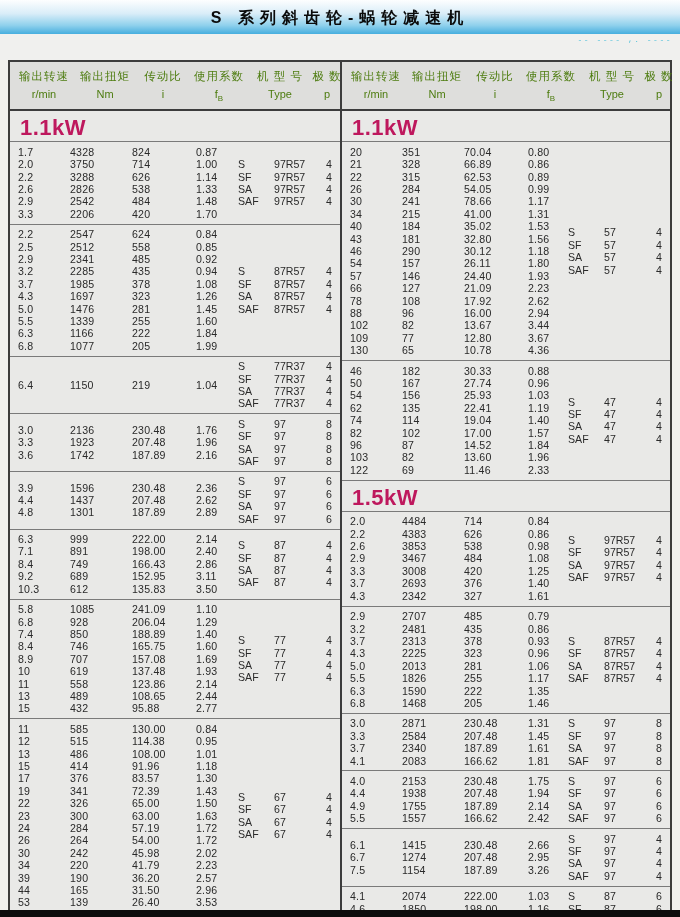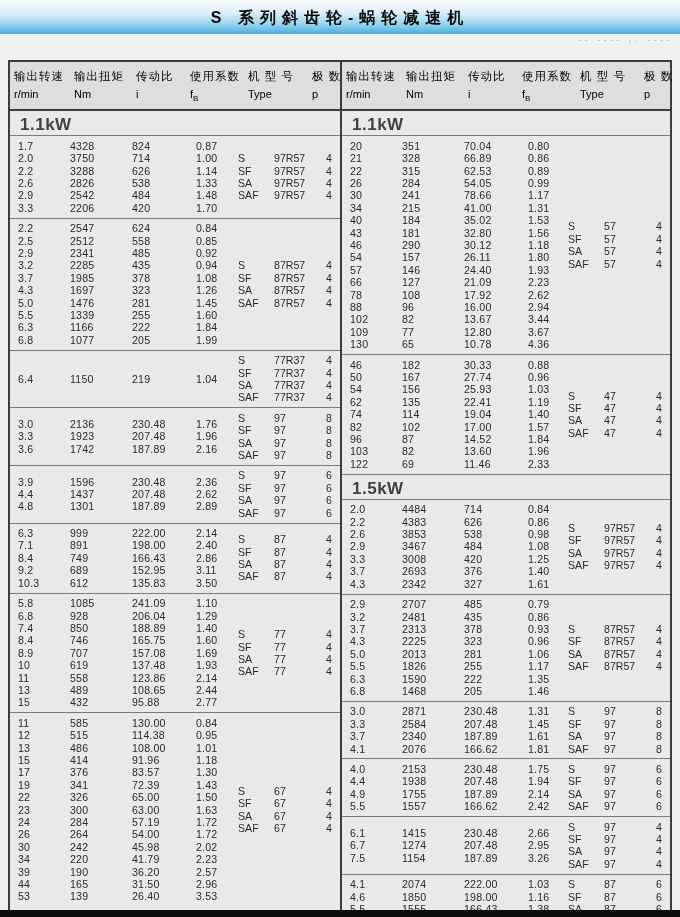--- a/index.html
+++ b/index.html
@@ -30,28 +30,28 @@
     background:#e9e9e7;
     display:flex; align-items:stretch;
   }
   .tcol { width:50%; display:flex; flex-direction:column; }
   .tcol-right { border-left:2px solid #3c3c3c; }
   .thead {
     display:grid; grid-template-columns:60px 62px 54px 58px 64px 30px;
     padding:7px 0 6px 4px; background:#dededc;
     border-bottom:2px solid #3c3c3c;
   }
-  .hcell { color:#000000; }
+  .hcell { text-align:center; color:#4d7c0f; }
   .h-zh { font-size:11.5px; letter-spacing:1px; white-space:nowrap; }
   .h-en { font-size:11px; margin-top:4px; }
   .h-en sub { font-size:8px; }
   .tbody-col { flex:1; display:flex; flex-direction:column; }
   .section:not(:first-child) { border-top:1px solid #7a7a7a; }
   .power-heading {
-    font-size:17px; font-weight:bold; color:#404040;
+    font-size:22px; font-weight:bold; color:#be185d;
     padding:4px 0 0 10px; letter-spacing:.5px;
   }
   .group { display:flex; align-items:center; padding:3.5px 0; position:relative; }
   .group:not(:first-of-type) { border-top:1px solid #7a7a7a; }
   .rows { width:230px; padding-left:8px; }
   .drow { display:grid; grid-template-columns:52px 62px 64px 40px; }
   .dcell {
     font-size:10.6px; line-height:12.4px; color:#2a2a2a;
     white-space:nowrap; letter-spacing:.2px;
   }
@@ -1026,21 +1026,21 @@
                   <div class="dcell">1.45</div>
                 </div>
                 <div class="drow">
                   <div class="dcell">3.7</div>
                   <div class="dcell">2340</div>
                   <div class="dcell">187.89</div>
                   <div class="dcell">1.61</div>
                 </div>
                 <div class="drow">
                   <div class="dcell">4.1</div>
-                  <div class="dcell">2076</div>
+                  <div class="dcell">2083</div>
                   <div class="dcell">166.62</div>
                   <div class="dcell">1.81</div>
                 </div>
               </div>
               <div class="types">
                 <div class="trow">
                   <span class="tcell">S</span>
                   <span class="tcell">97</span>
                   <span class="tcell t-poles">8</span>
                 </div>

